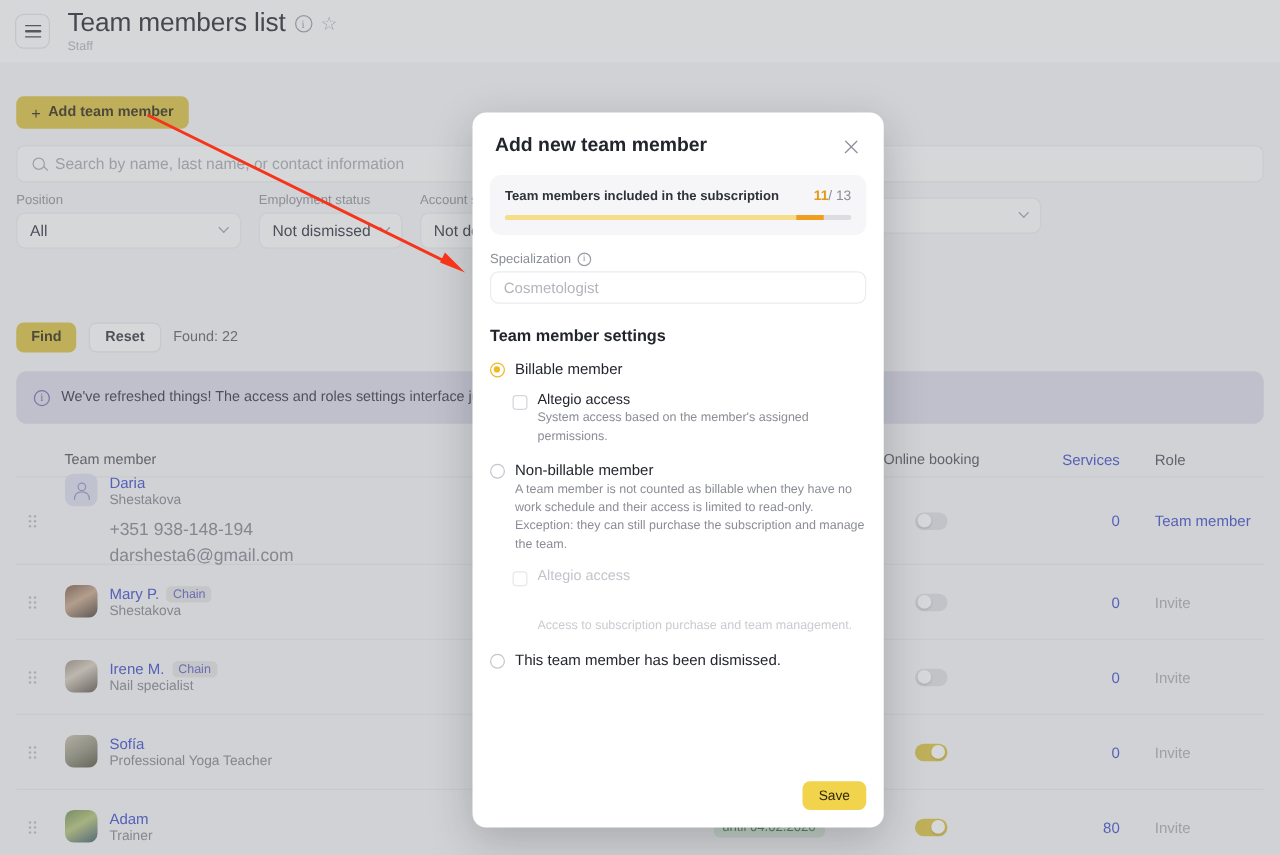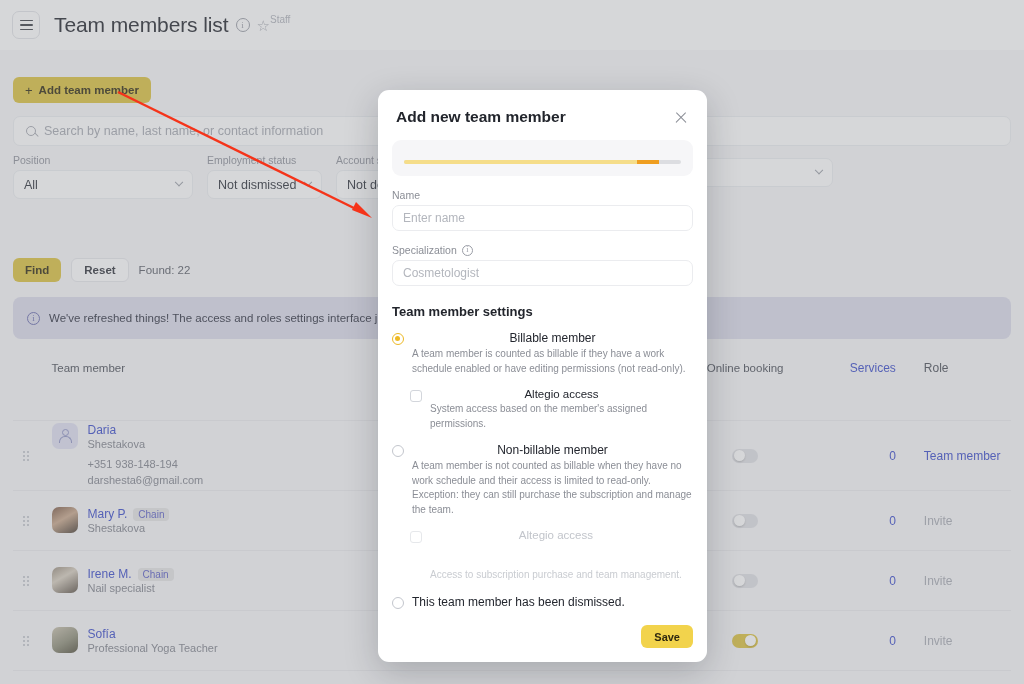--- a/index.html
+++ b/index.html
@@ -18,21 +18,21 @@
   .topbar {
     position: absolute; left: 0; top: 0; width: 1024px; height: 50px;
     background: #fff; display: flex; align-items: center; padding-left: 12px;
   }
   .burger {
     width: 28px; height: 28px; border: 1px solid #e3e4e8; border-radius: 7px;
     background: #fff; display: flex; flex-direction: column; align-items: center;
     justify-content: center; gap: 3px; flex: 0 0 auto;
   }
   .burger i { display:block; width: 13px; height: 1.6px; background: #3c3f47; border-radius: 1px; }
-  .title-wrap { margin-left: 14px; display: flex; flex-direction: row; }
+  .title-wrap { margin-left: 14px; display: flex; flex-direction: column; }
   .title-row { display: flex; align-items: center; gap: 7px; }
   .page-title { font-size: 21px; font-weight: 400; color: #23262e; letter-spacing: -0.1px; }
   .ico-circle {
     width: 14px; height: 14px; border: 1.3px solid #9a9da6; border-radius: 50%;
     display:inline-flex; align-items:center; justify-content:center;
     font-size: 9px; color: #9a9da6; font-family: "Liberation Serif", serif; line-height: 1;
   }
   .star { font-size: 15px; color: #a9acb4; line-height: 1; }
   .subtitle { font-size: 10px; color: #b0b3bb; margin-top: 1px; }
 
@@ -94,36 +94,36 @@
   .banner .txt { font-size: 11.5px; color: #2f3240; line-height: 1.45; }
   .banner .lnk { color: #3b46d6; }
 
   
   .thead {
     position: absolute; left: 13px; top: 305px; width: 998px; height: 26px;
     display: flex; align-items: center; font-size: 11.5px; color: #4c5059;
   }
   .tbody { position: absolute; left: 13px; top: 331px; width: 998px; }
   .trow { height: 60px; border-top: 1px solid #ececef; display: flex; align-items: center; }
-  .trow.tall { height: 70px; margin-top: 39px; }
+  .trow.tall { height: 70px; }
   .c-drag { width: 28px; display:flex; align-items:center; justify-content:center; }
   .dots { display: grid; grid-template-columns: 2px 2px; gap: 2px; }
   .dots i { width: 2px; height: 2px; background: #b9bcc4; border-radius: 50%; display: block; }
   .c-member { width: 560px; display: flex; align-items: flex-start; gap: 10px; padding-left: 12px; }
   .avatar { width: 26px; height: 26px; border-radius: 7px; flex: 0 0 auto; overflow: hidden; }
   .avatar.placeholder { background: #dfe0f2; display:flex; align-items:center; justify-content:center; }
   .av-person { width: 13px; height: 13px; position: relative; }
   .av-person:before { content:""; position:absolute; left: 4px; top: 0px; width: 5px; height: 5px; border: 1.2px solid #8f93c4; border-radius: 50%; }
   .av-person:after { content:""; position:absolute; left: 1px; top: 7px; width: 11px; height: 6px; border: 1.2px solid #8f93c4; border-bottom: none; border-radius: 6px 6px 0 0; }
   .m-info { display: flex; flex-direction: column; gap: 1px; }
   .m-name-row { display: flex; align-items: center; gap: 6px; }
   .m-name { font-size: 12px; color: #3b4ccb; }
   .chip { font-size: 10px; color: #5b5fc7; background: #e5e5e5; border-radius: 4px; padding: 1px 5px; }
   .m-sub { font-size: 11px; color: #83868f; }
-  .m-contact { font-size: 11px; color: #83868f; margin-top: 6px; line-height: 1.45; }
+  .m-contact { font-size: 14px; color: #83868f; margin-top: 6px; line-height: 1.45; }
   .c-sched { width: 120px; display: flex; align-items: center; }
   .badge { font-size: 10.5px; padding: 2px 7px; border-radius: 5px; }
   .badge.red { background: #f6dcdc; color: #c2494a; }
   .badge.green { background: #dcecdc; color: #3f7a44; }
   .c-booking { width: 128px; display: flex; align-items: center; justify-content: center; }
   .tgl { width: 26px; height: 14px; border-radius: 8px; background: #e0e1e5; position: relative; }
   .tgl i { position: absolute; width: 11px; height: 11px; border-radius: 50%; background: #fff; top: 1.5px; left: 1.5px; box-shadow: 0 1px 2px rgba(0,0,0,.18); }
   .tgl.on { background: #ddc33f; }
   .tgl.on i { left: 13px; }
   .c-serv { width: 95px; text-align: right; font-size: 12px; color: #3b4ccb; }
@@ -180,31 +180,31 @@
   }
   .sec-title { margin: 18px 14px 0 14px; font-size: 13px; font-weight: 700; color: #22252c; }
 
   .opt { margin: 12px 14px 0 14px; display: flex; gap: 8px; }
   .opt.sub-opt { margin-left: 32px; }
   .radio { width: 12px; height: 12px; border: 1.3px solid #c3c6cd; border-radius: 50%; flex: 0 0 auto; margin-top: 2px; position: relative; background: #fff; }
   .radio.on { border-color: #edb925; }
   .radio.on:after { content:""; position:absolute; left: 2.2px; top: 2.2px; width: 5.2px; height: 5.2px; border-radius: 50%; background: #edb925; }
   .checkbox { width: 12px; height: 12px; border: 1.3px solid #d3d6dc; border-radius: 3px; flex: 0 0 auto; margin-top: 2px; background: #fff; }
   .checkbox.dis { border-color: #e6e8eb; }
-  .opt-body { display: flex; flex-direction: column; align-items: center; }
+  .opt-body { display: flex; flex-direction: column; }
   .opt-title { font-size: 11.5px; color: #23262e; }
   .opt-title.big { font-size: 12px; }
   .opt-title.dis { color: #c2c5cb; }
   .opt-desc { font-size: 10px; color: #8b8e96; line-height: 1.45; margin-top: 2px; }
   .opt-desc.dis { color: #c9ccd1; margin-top: 27px; }
 
   .btn-save {
     position: absolute; right: 14px; bottom: 14px; height: 23px; padding: 0 13px;
     background: #f2d34c; color: #30290f; border: none; border-radius: 6px;
-    font-size: 11px; font-weight: 700; font-family: "Liberation Sans", sans-serif;
+    font-size: 11px; font-weight: 400; font-family: "Liberation Sans", sans-serif;
   }
 </style>
 </head>
 <body>
 
 <div id="root">
 
   <div class="page">
 
     <div class="topbar">
@@ -459,51 +459,48 @@
 
   <div class="dim"></div>
 
   <div class="modal">
     <div class="modal-head">
       <div class="modal-title">Add new team member</div>
       <div class="x-btn"></div>
     </div>
 
     <div class="sub-card">
+      <div class="sub-row">
+        <div class="sub-label">Team members included in the subscription</div>
+        <div class="sub-count"><b>11</b><span>/ 13</span></div>
+      </div>
       <div class="pbar">
         <div class="seg1" id="pseg1" style="width: 84%;"></div>
         <div class="seg2" id="pseg2" style="width: 8%;"></div>
       </div>
     </div>
 
-    <div class="field">
-      <div class="flbl">Name</div>
-      <div class="fin">
-        <span>Enter name</span>
-      </div>
-    </div>
 
     <div class="field">
       <div class="flbl">
         <span>Specialization</span>
         <span class="ico-circle" style="width:11px;height:11px;font-size:8px">i</span>
       </div>
       <div class="fin">
         <span>Cosmetologist</span>
       </div>
     </div>
 
     <div class="sec-title">Team member settings</div>
 
     <div id="options">
         <div class="opt">
           <div class="radio on"></div>
           <div class="opt-body">
             <div class="opt-title big">Billable member</div>
-            <div class="opt-desc">A team member is counted as billable if they have a work schedule enabled or have editing permissions (not read-only).</div>
           </div>
         </div>
         <div class="opt sub-opt">
           <div class="checkbox"></div>
           <div class="opt-body">
             <div class="opt-title">Altegio access</div>
             <div class="opt-desc">System access based on the member's assigned permissions.</div>
           </div>
         </div>
         <div class="opt">

